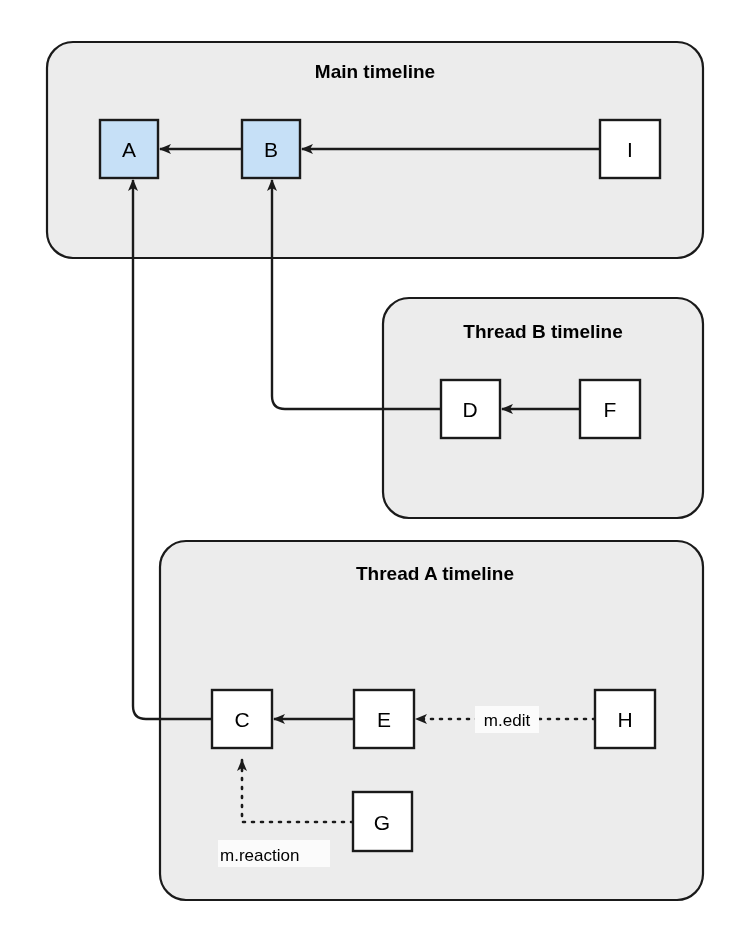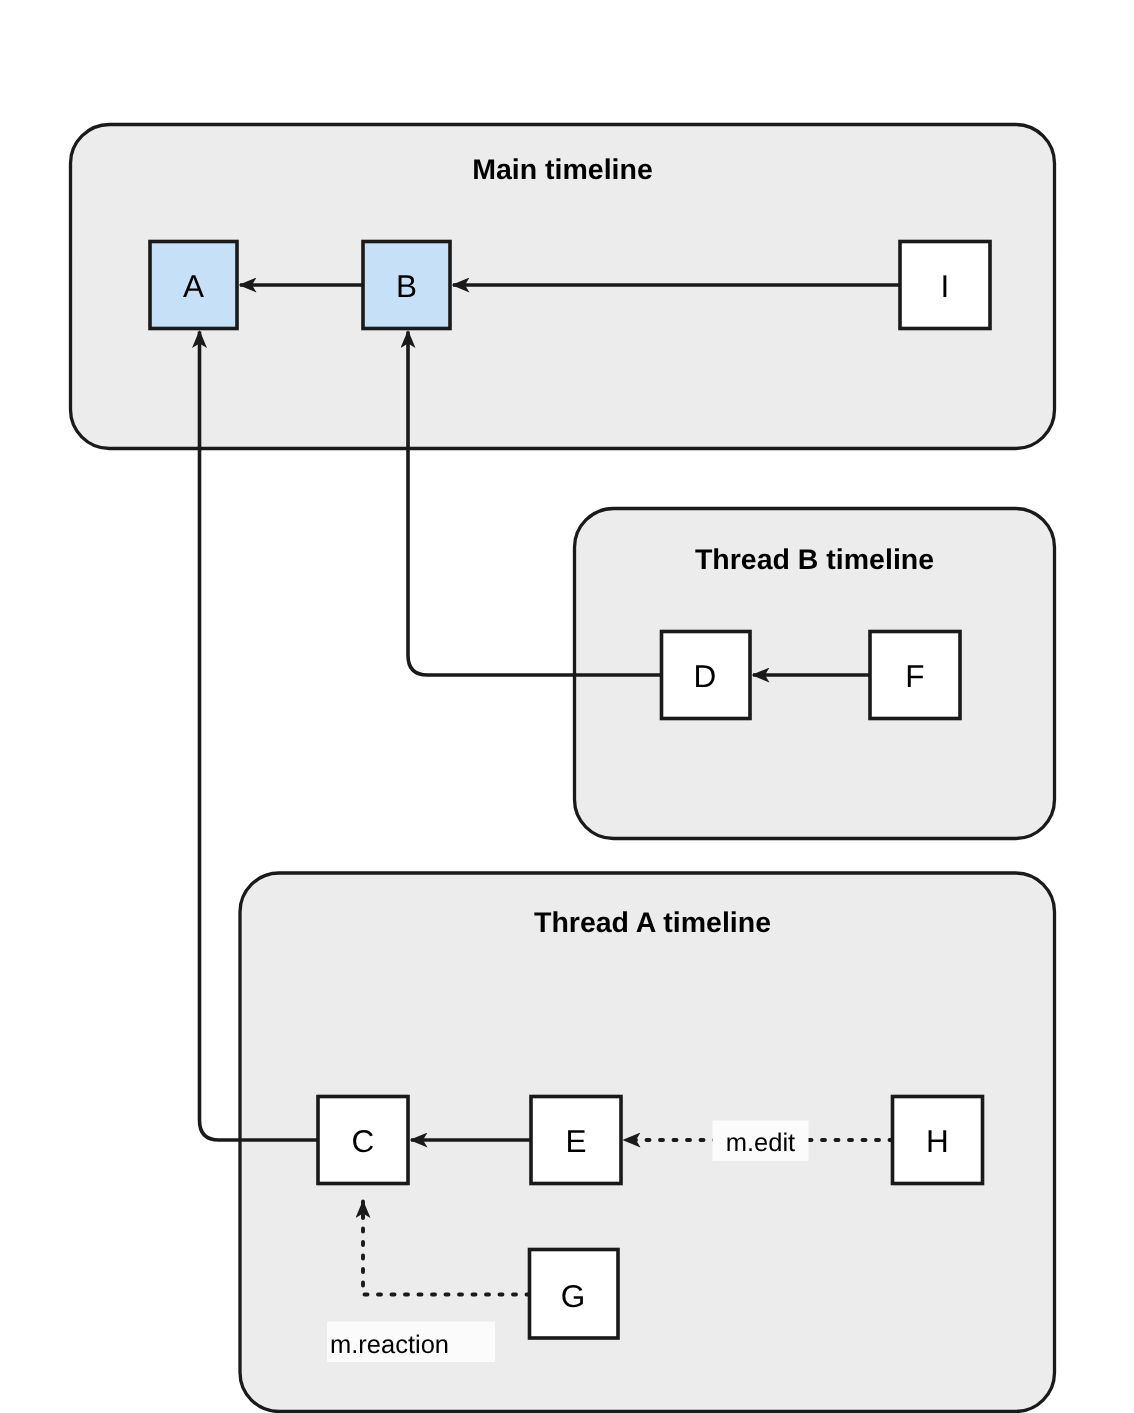--- a/index.html
+++ b/index.html
@@ -13,21 +13,20 @@
     font-family: "Liberation Sans", sans-serif;
     position: relative;
     overflow: hidden;
   }
   #canvas {
     position: absolute;
     left: 0;
     top: 0;
     width: 756px;
     height: 776px;
-    margin-top: 41px;
   }
   .diagram-svg {
     position: absolute;
     left: 0;
     top: 0;
   }
   text {
     font-family: "Liberation Sans", sans-serif;
   }
   .group-title {

